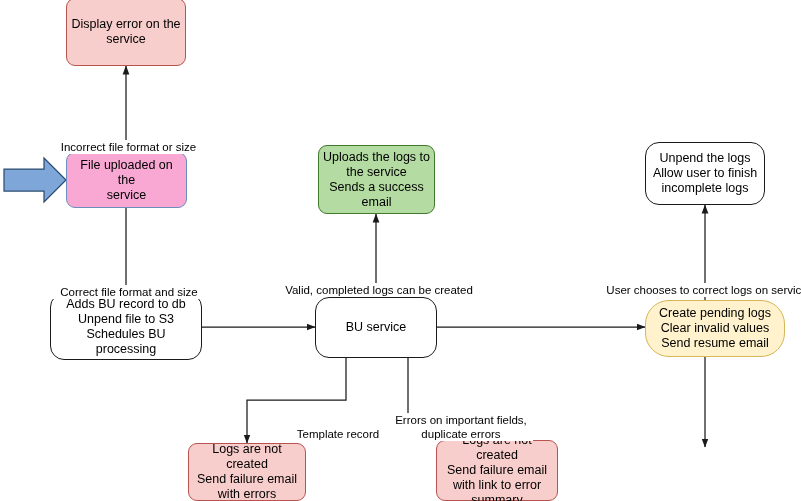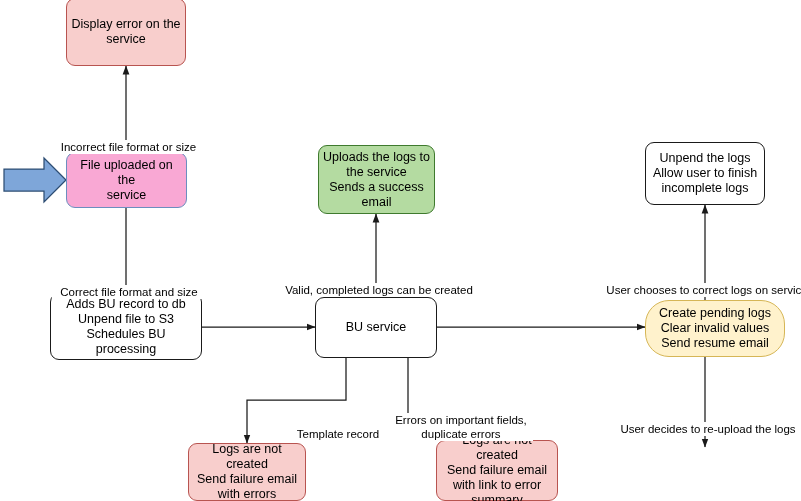--- a/index.html
+++ b/index.html
@@ -31,21 +31,21 @@
     display: flex;
     align-items: center;
     justify-content: center;
     text-align: center;
     font-size: 12.5px;
     line-height: 15px;
     color: #000000;
     white-space: pre-line;
     padding: 2px 4px;
   }
-  .node-white  { background: #ffffff; }
+  .node-white  { background: #ffffff; border-radius: 14px; }
   .node-pink   { background: #f8cecc; border-color: #b85450; }
   .node-blue   { background: #f9a8d4; border-color: #6c8ebf; }
   .node-green  { background: #b4dba1; border-color: #3f7a2e; }
   .node-yellow { background: #fff2cc; border-color: #d6b656; }
 
   .edge-label {
     position: absolute;
     font-size: 11.5px;
     line-height: 14px;
     color: #000000;
@@ -134,15 +134,14 @@
   <div class="edge-label" style="left:282px; top:251px; width:190px;">Valid, completed logs can be created</div>
 
 
   <div class="edge-label" style="left:290px; top:395px; width:92px;">Template record</div>
 
   <div class="edge-label" style="left:389px; top:381px; width:140px;">Errors on important fields,
 duplicate errors</div>
 
   <div class="edge-label" style="left:603px; top:251px; width:204px;">User chooses to correct logs on service</div>
 
-  <div class="edge-label" style="left:616px; top:390px; width:180px;">User decides to re-upload the logs</div>
 
 </div>
 
 </body></html>

